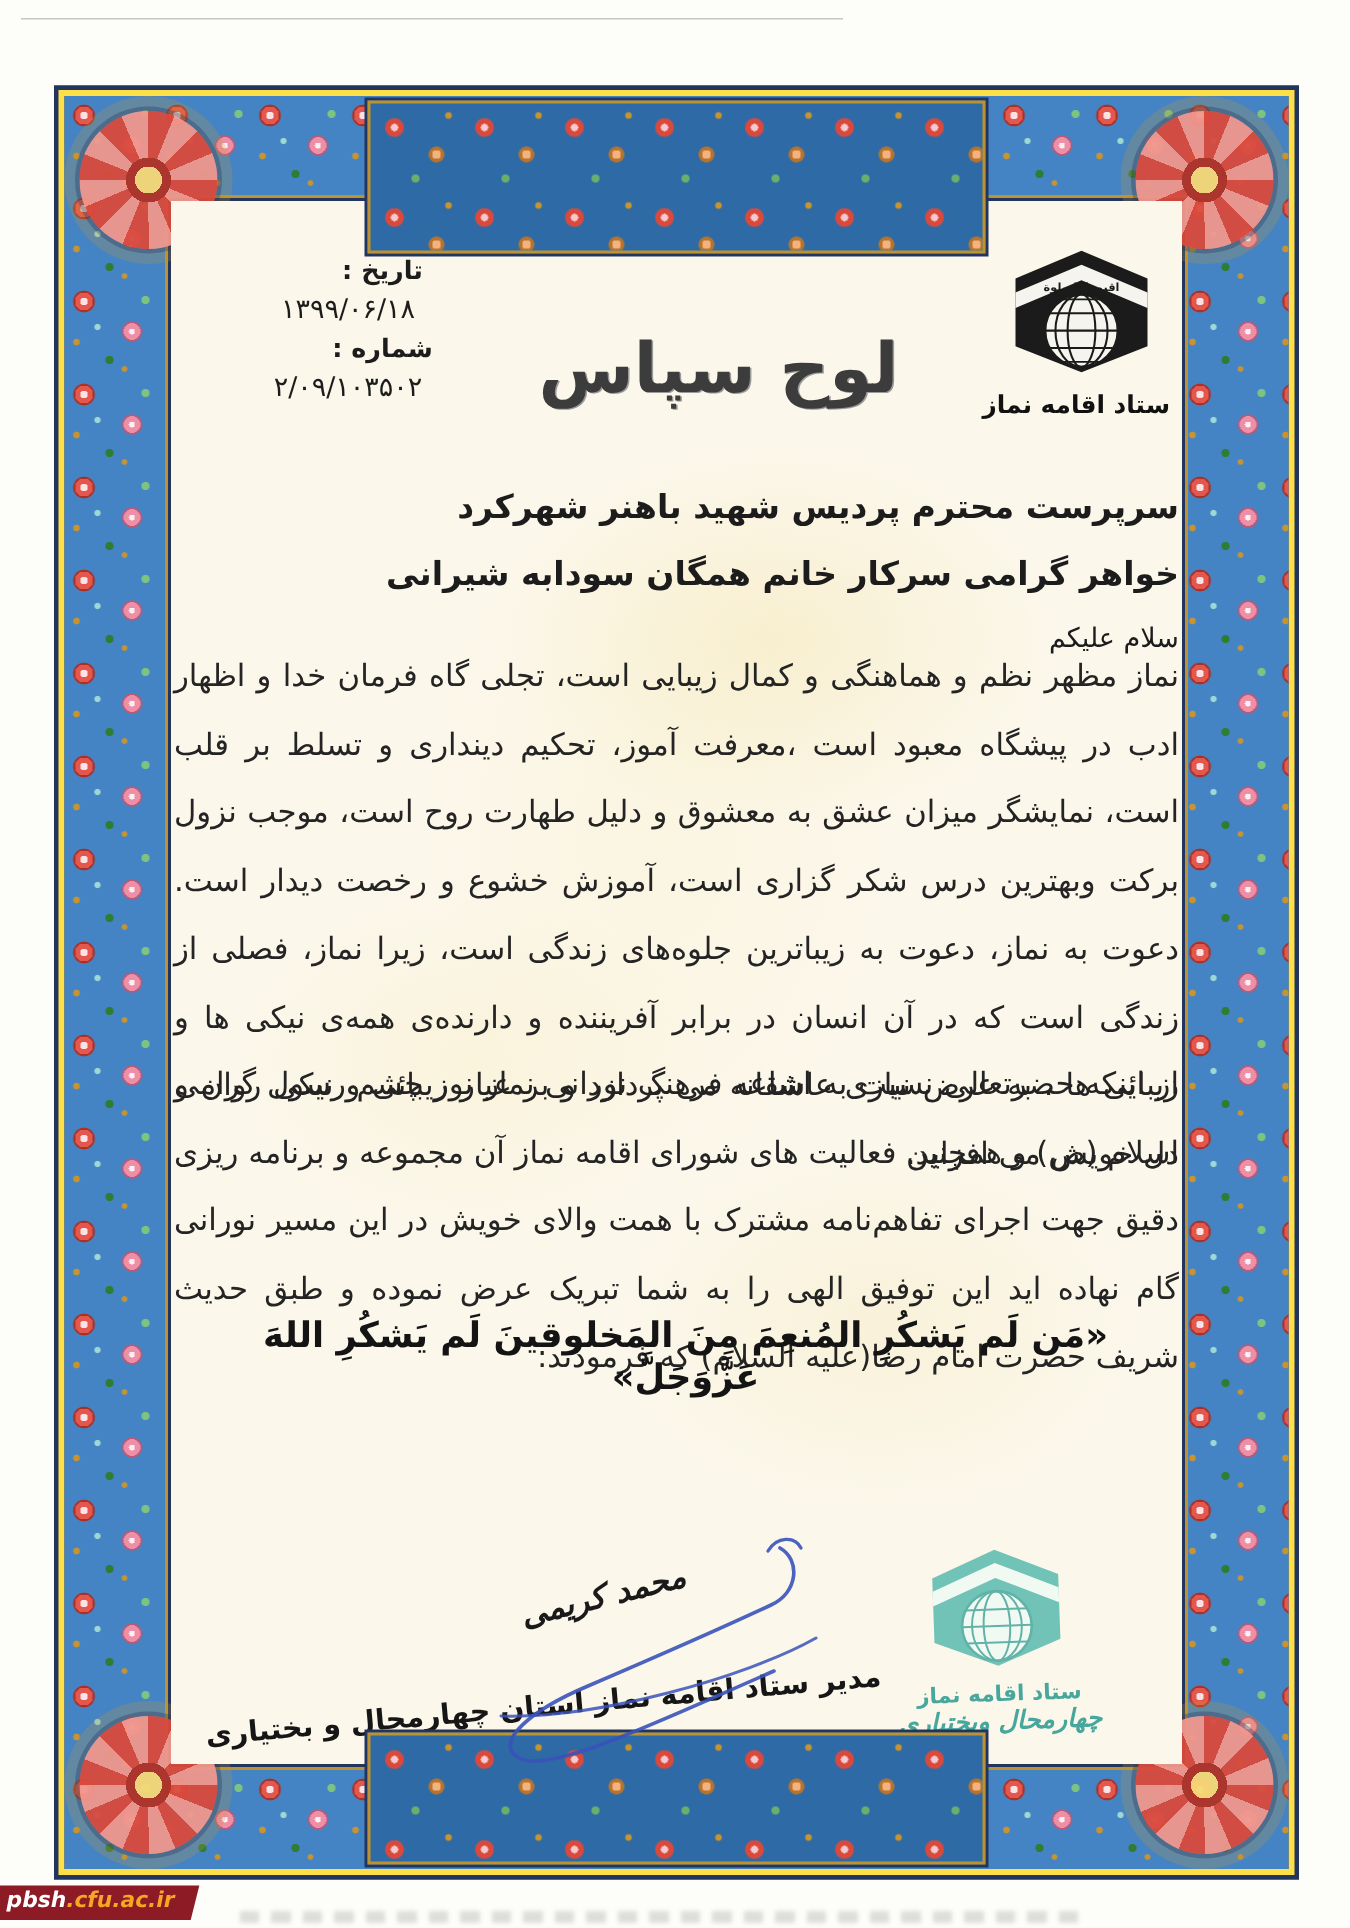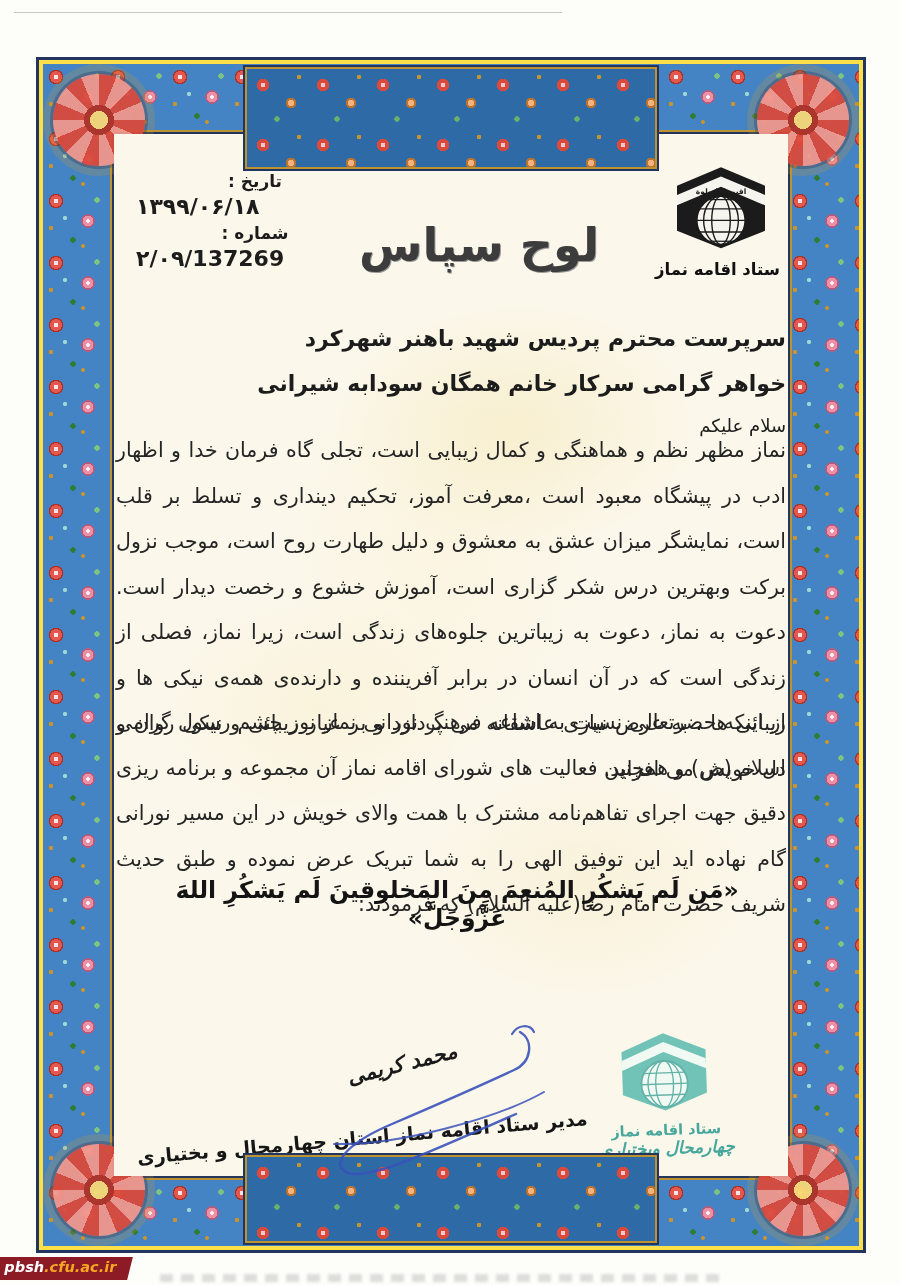--- a/index.html
+++ b/index.html
@@ -87,21 +87,21 @@
     position:absolute; left:0; right:0; top:14px;
     text-align:center; font-size:15px; color:#2b2b2b;
     transform:translateX(-26px);
   }
 
   .meta-block {
     position:absolute; left:22px; top:34px; width:192px;
     direction:rtl; line-height:26px;
   }
   .meta-label { font-weight:bold; font-size:17px; text-align:center; padding-left:46px; }
-  .meta-value { font-weight:bold; font-size:22px; text-align:left; letter-spacing:1px; }
+  .meta-value { font-weight:normal; font-size:18px; text-align:center; letter-spacing:1px; }
 
   .org-logo { position:absolute; right:8px; top:32px; width:146px; text-align:right; }
   .org-logo .caption { font-weight:bold; font-size:16.5px; margin-top:2px; color:#111; }
 
   .doc-title {
     position:absolute; left:0; right:0; top:84px;
     transform:translateX(28px);
     text-align:center;
     font-size:46px; font-weight:bold; color:#3c3c3c;
     text-shadow:1px 1px 0 #9a9a9a;
@@ -186,21 +186,21 @@
       <div class="inner-gold">
         <div class="inner-navy">
           <div class="paper">
 
             <div class="bismillah">باسمه تعالی</div>
 
             <div class="meta-block">
               <div class="meta-label">تاریخ :</div>
               <div class="meta-value">۱۳۹۹/۰۶/۱۸</div>
               <div class="meta-label">شماره :</div>
-              <div class="meta-value">۲/۰۹/137269</div>
+              <div class="meta-value">۲/۰۹/۱۰۳۵۰۲</div>
             </div>
 
             <div class="org-logo">
               <svg width="118" height="88" viewBox="0 0 100 76">
                 <polygon points="50,1 88,17 88,56 50,71 12,56 12,17" fill="#1b1b1b"></polygon>
                 <polygon points="12,25 50,9 88,25 88,34 50,18 12,34" fill="#f6f4ee"></polygon>
                 <text x="50" y="24" text-anchor="middle" font-size="6.5" fill="#1b1b1b" font-weight="bold">اقیموا الصلوة</text>
                 <circle cx="50" cy="47" r="21" fill="#f6f4ee" stroke="#1b1b1b" stroke-width="1.6"></circle>
                 <ellipse cx="50" cy="47" rx="8" ry="21" fill="none" stroke="#1b1b1b" stroke-width="1.2"></ellipse>
                 <ellipse cx="50" cy="47" rx="15" ry="21" fill="none" stroke="#1b1b1b" stroke-width="1.2"></ellipse>

